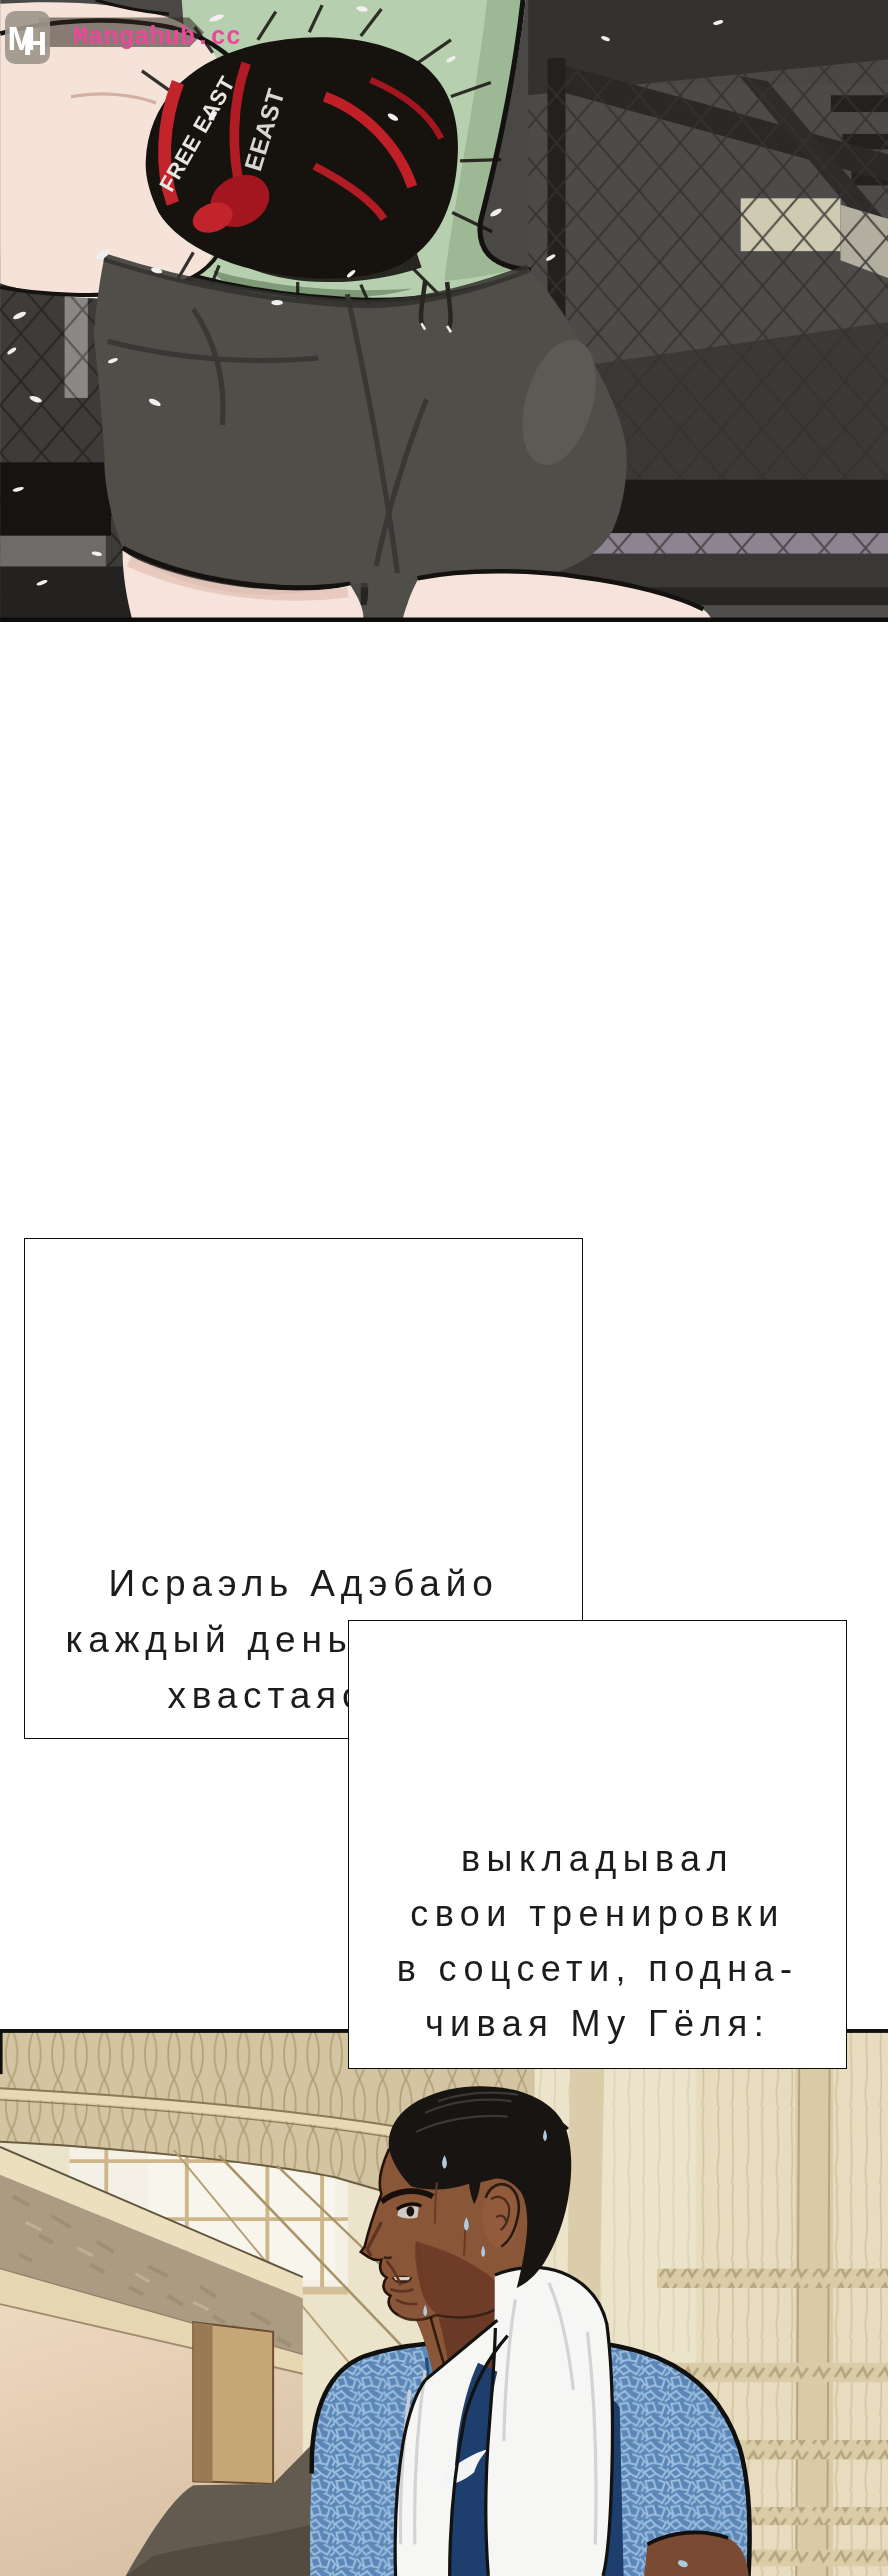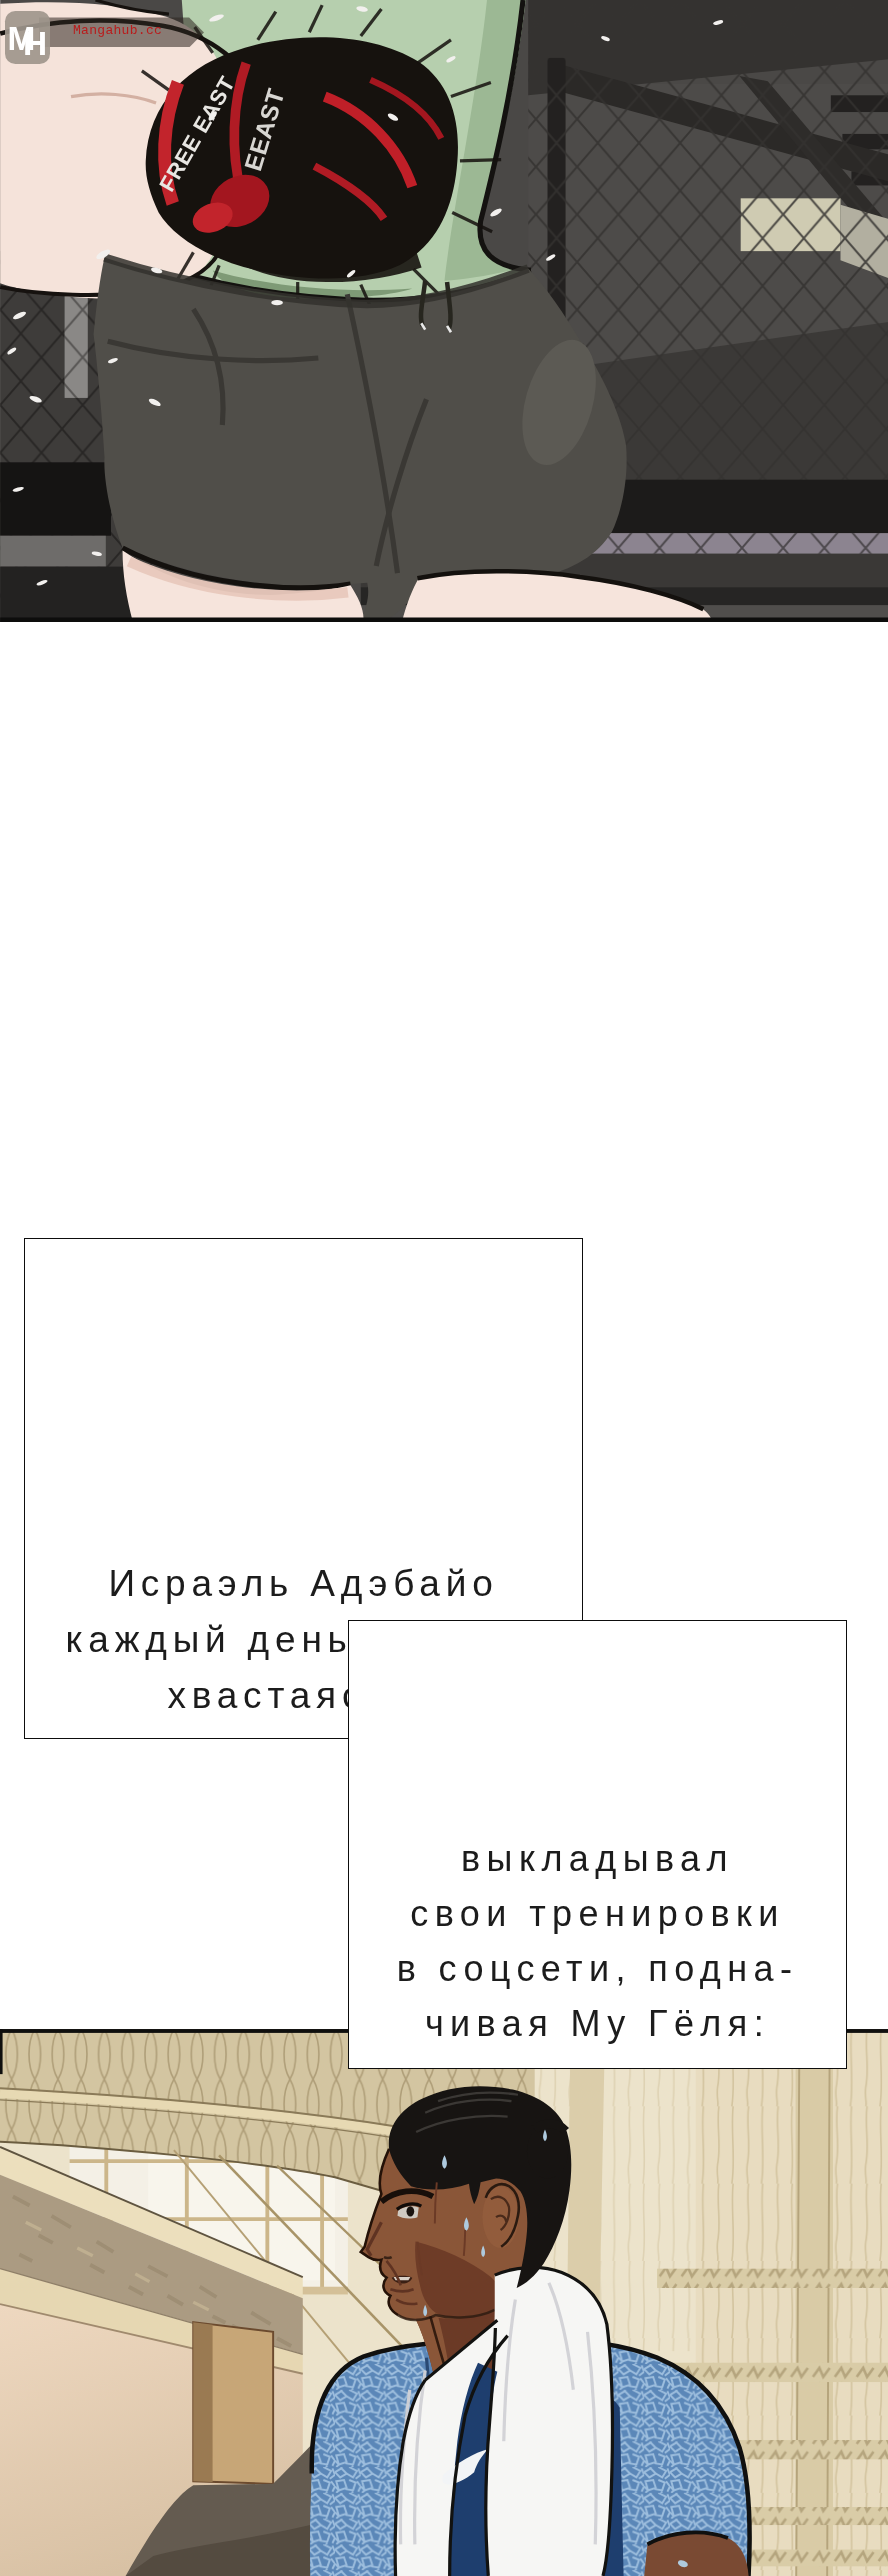--- a/index.html
+++ b/index.html
@@ -178,22 +178,22 @@
     <ellipse cx="65" cy="905" rx="9" ry="3" transform="rotate(-20 65 905)"></ellipse>
   </g>
 
   <rect x="0" y="959" width="1380" height="7" fill="#0d0d0c"></rect>
 </svg>
 </div>
 
 <div class="abs" style="left:39px;top:17.4px;width:165px;height:30px;background:rgba(45,38,32,0.55);
      clip-path:polygon(0 0,91% 0,100% 50%,91% 100%,0 100%);"></div>
 
-<div class="abs" style="left:73px;top:23px;font-family:'Liberation Mono',monospace;font-weight:normal;
-     font-size:13px;color:#b91c1c;letter-spacing:0.3px;">Mangahub.cc</div>
+<div class="abs" style="left:73px;top:23px;font-family:'Liberation Mono',monospace;font-weight:bold;
+     font-size:25px;color:#ec4899;letter-spacing:0.3px;">Mangahub.cc</div>
 
 <div class="abs" style="left:4.5px;top:11px;width:45px;height:53px;background:rgba(158,150,140,0.92);
      border-radius:10.3px;"></div>
 
 <svg class="abs" style="left:4.5px;top:11px;" width="45" height="53" viewBox="0 0 70 82">
   <text x="4" y="60" font-family="Liberation Sans" font-weight="bold" font-size="52" fill="#ffffff">M</text>
   <text x="28" y="68" font-family="Liberation Sans" font-weight="bold" font-size="52" fill="#ffffff">H</text>
 </svg>
 
 <div class="panel" style="top:2029px;height:547px;">

